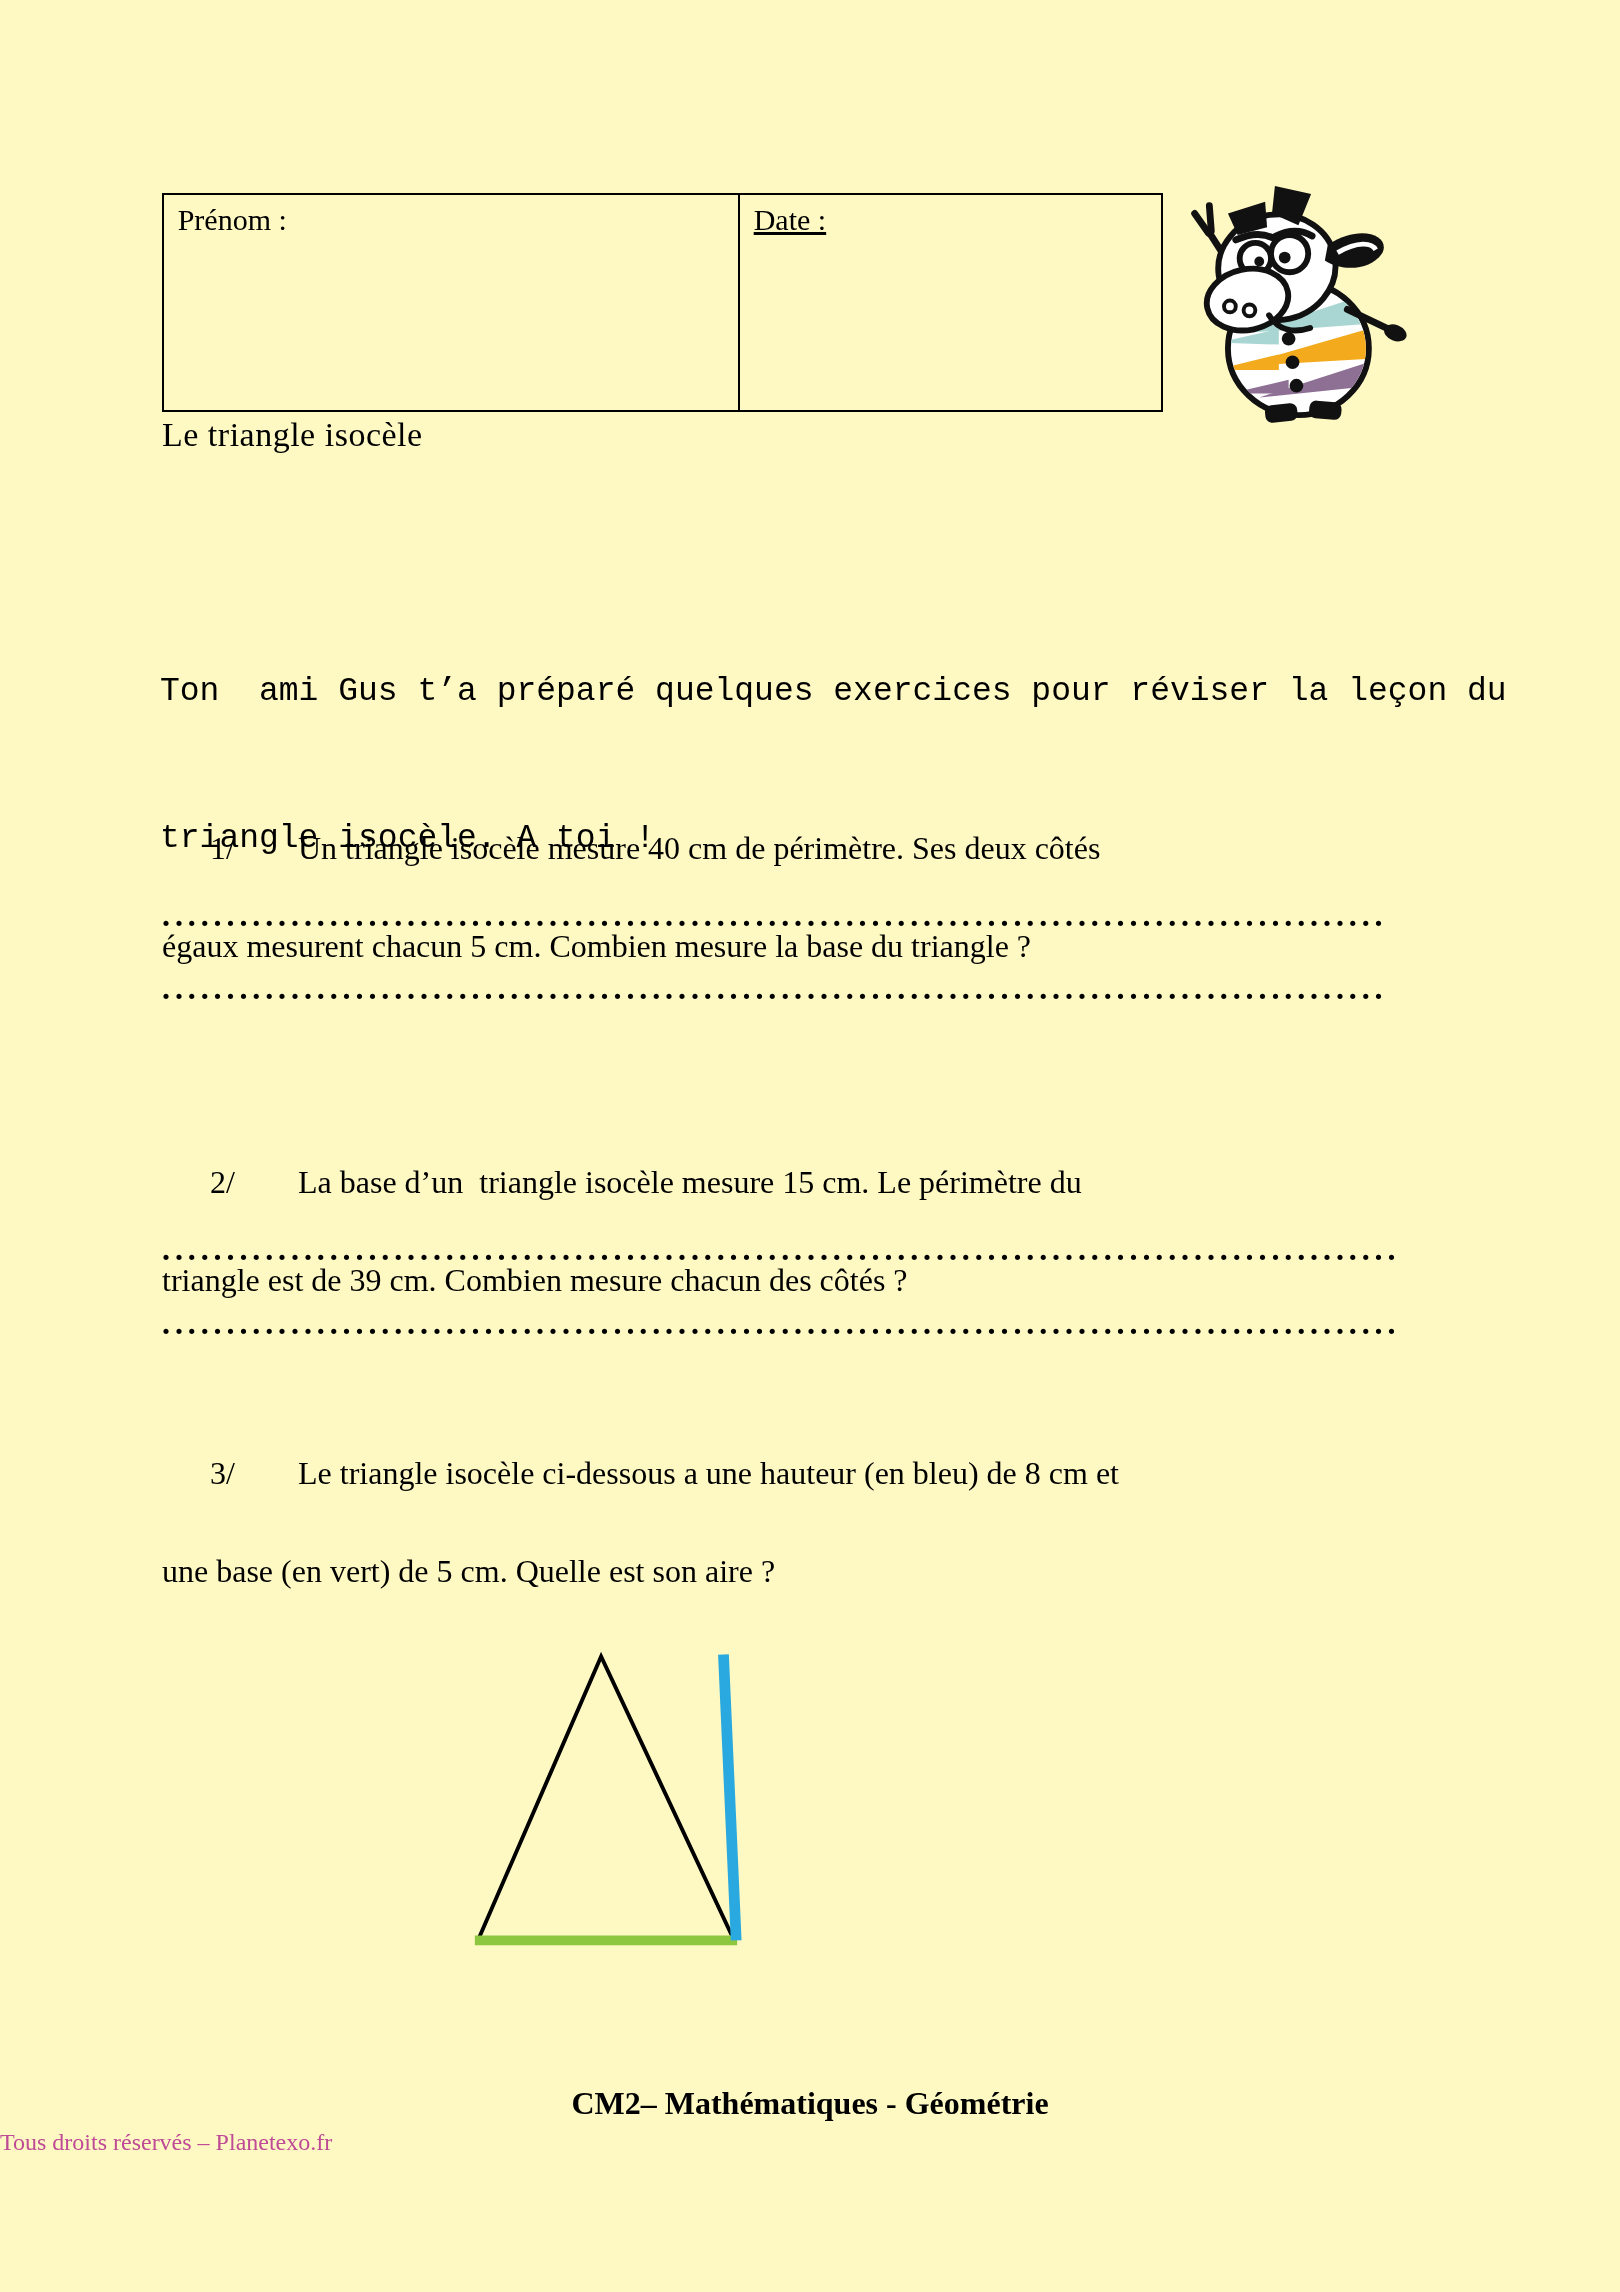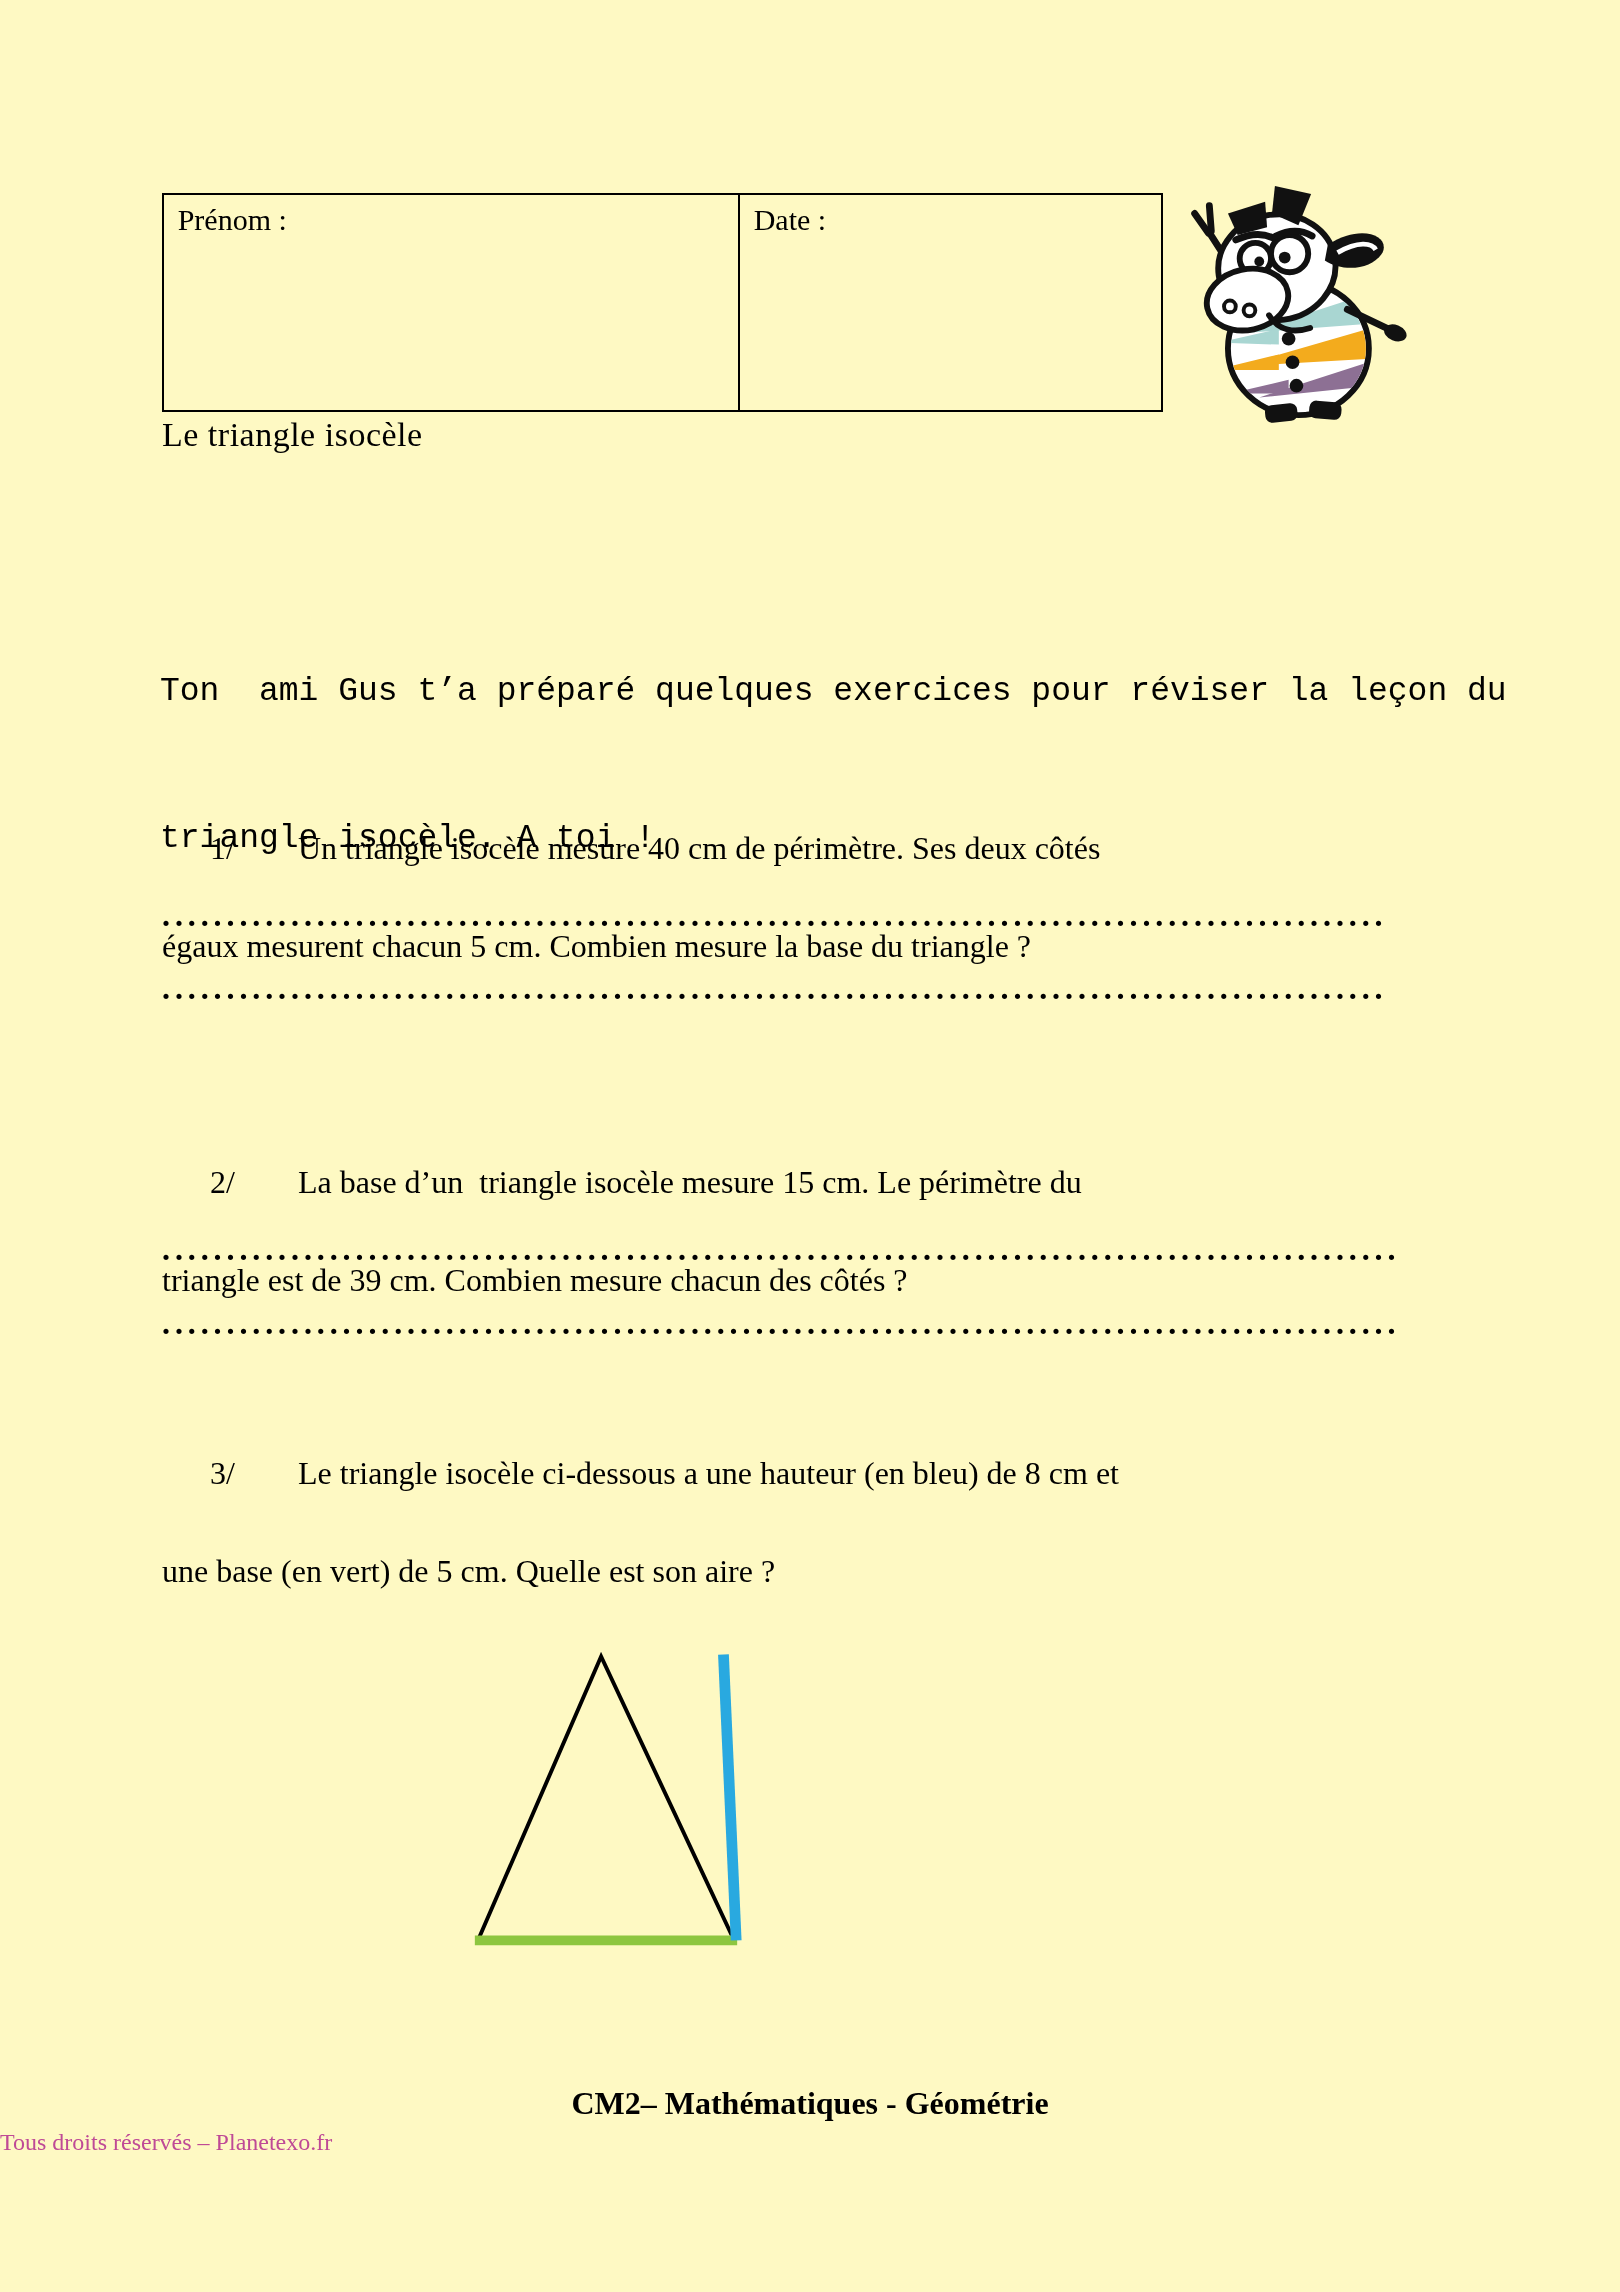--- a/index.html
+++ b/index.html
@@ -8,21 +8,21 @@
     background:#fef9c3; overflow:hidden;
     font-family:"Liberation Serif", serif; color:#000;
   }
   
   .nametable {
     position:absolute; left:162px; top:193px; width:1001px; height:219px;
     border:2.9px solid #000; box-sizing:border-box; display:flex;
   }
   .ncell { box-sizing:border-box; padding:7.8px 13.7px; font-size:30px; }
   .ncell.prenom { width:576px; border-right:2.9px solid #000; }
-  .ncell.date { flex:1; }
+  .ncell.date { flex:1;text-decoration:underline; }
   
   .mascot { position:absolute; left:1179px; top:184px; }
   
   .title { position:absolute; left:162px; top:416px; font-size:34px; letter-spacing:0.5px; }
   
   .intro {
     position:absolute; left:160px; top:569px;
     font-family:Liberation Mono, monospace; font-size:33px; line-height:49px;
     white-space:pre;
   }

